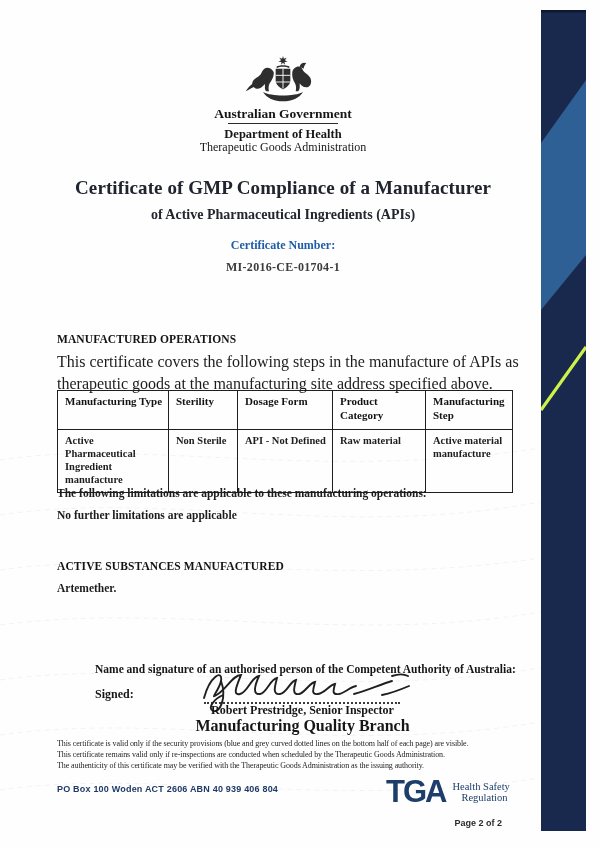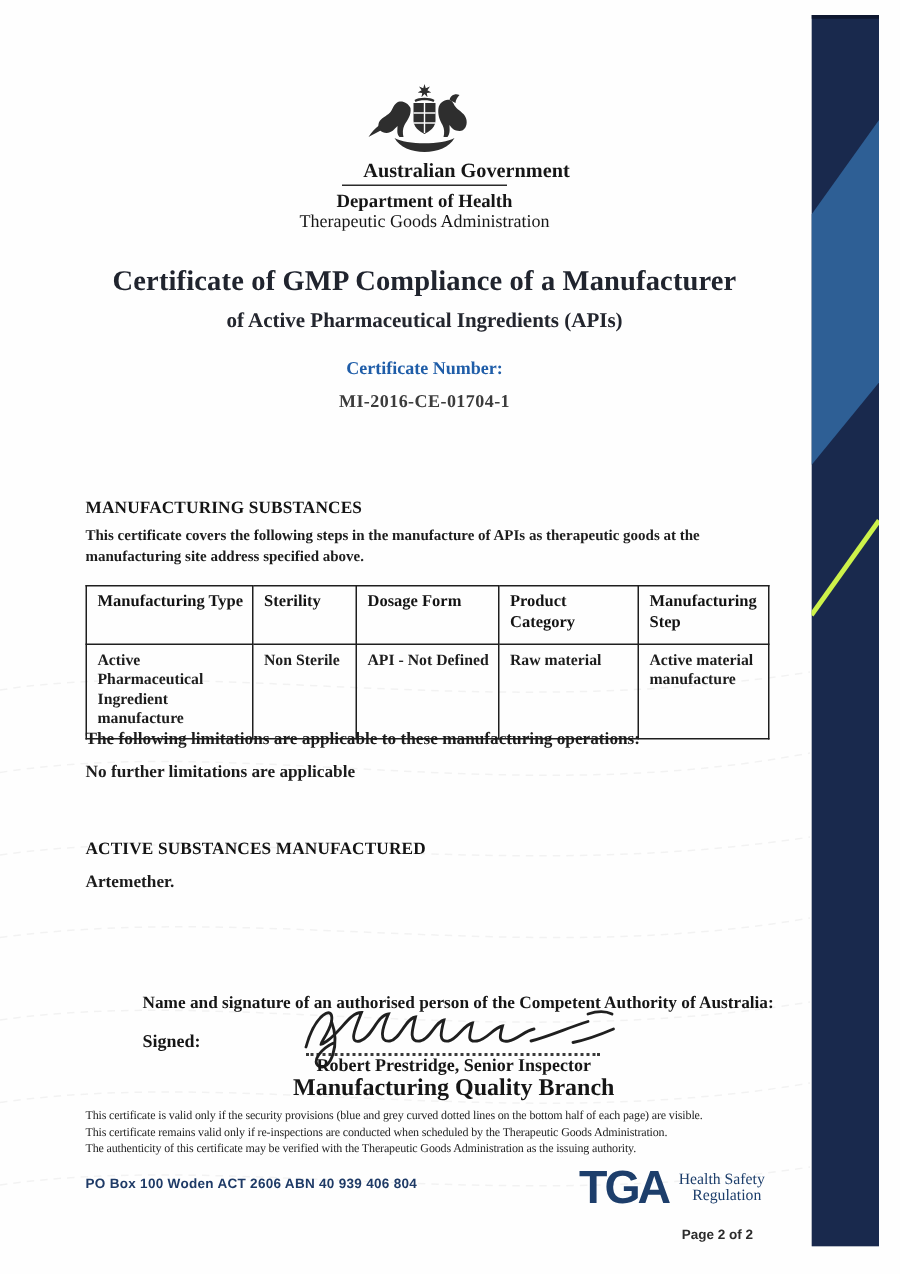--- a/index.html
+++ b/index.html
@@ -5,35 +5,35 @@
   html,body { margin:0; padding:0; background:#9a9a9a; }
   .page {
     position:relative; width:600px; height:849px; margin:0 auto;
     background:#fefefe; overflow:hidden;
     font-family:"Liberation Serif", serif; color:#1c1c1c;
   }
   .abs { position:absolute; }
 
   
   .crest { left:223px; top:54px; width:120px; height:52px; }
-  .gov-name   { left:0; top:106px; width:566px; text-align:center; font-weight:bold; font-size:13.5px; color:#161616;padding-left:28px; }
+  .gov-name   { left:0; top:106px; width:566px; text-align:center; font-weight:bold; font-size:13.5px; color:#161616; }
   .hdr-rule   { left:228px; top:123px; width:110px; height:0; border-top:1.2px solid #2a2a2a; }
   .dept-name  { left:0; top:127px; width:566px; text-align:center; font-weight:bold; font-size:12.5px; color:#161616; }
   .agency-name{ left:0; top:140px; width:566px; text-align:center; font-size:12px; color:#161616; }
 
   
   .doc-title  { left:0; top:177px; width:566px; text-align:center; font-weight:bold; font-size:19px; color:#20242e; letter-spacing:.1px; }
   .doc-sub    { left:0; top:207px; width:566px; text-align:center; font-weight:600; font-size:14px; color:#23262e; }
   .cert-label { left:0; top:238px; width:566px; text-align:center; font-weight:bold; font-size:12px; }
   .cert-num   { left:0; top:260px; width:566px; text-align:center; font-weight:bold; font-size:12px; color:#3c3c3c; letter-spacing:.3px; }
 
   
   .sec-head { font-weight:bold; font-size:11.5px; color:#141414; letter-spacing:.1px; }
   .mfg-head { left:57px; top:333px; }
-  .mfg-intro{ left:57px; top:351px; width:462px; font-size:10px; line-height:1.38; font-weight:700; color:#1d1d1d; }
+  .mfg-intro{ left:57px; top:351px; width:462px; font-size:16px; line-height:1.38; font-weight:400; color:#1d1d1d; }
 
   table.ops { position:absolute; left:57px; top:390px; border-collapse:collapse; table-layout:fixed; }
   table.ops th, table.ops td {
     border:1.6px solid #1f1f1f; vertical-align:top; text-align:left;
     padding:4px 5px 6px 7px; line-height:1.25;
   }
   table.ops th { font-size:11px; font-weight:bold; color:#141414; height:24px;margin-left:16px; }
   table.ops td { font-size:10.5px; font-weight:600; color:#1d1d1d; height:26px; }
 
   .lim-intro { left:57px; top:487px; font-size:11.5px; font-weight:600; }
@@ -120,21 +120,21 @@
   <div class="abs gov-name">Australian Government</div>
   <div class="abs hdr-rule"></div>
   <div class="abs dept-name">Department of Health</div>
   <div class="abs agency-name">Therapeutic Goods Administration</div>
 
   <div class="abs doc-title">Certificate of GMP Compliance of a Manufacturer</div>
   <div class="abs doc-sub">of Active Pharmaceutical Ingredients (APIs)</div>
   <div class="abs cert-label" style="color:#1f5da8;">Certificate Number:</div>
   <div class="abs cert-num">MI-2016-CE-01704-1</div>
 
-  <div class="abs sec-head mfg-head">MANUFACTURING SUBSTANCES</div>
+  <div class="abs sec-head mfg-head">MANUFACTURED OPERATIONS</div>
   <div class="abs mfg-intro">This certificate covers the following steps in the manufacture of APIs as therapeutic goods at the manufacturing site address specified above.</div>
 
   <table class="ops">
     <colgroup>
       <col style="width:111px">
         <col style="width:69px">
         <col style="width:95px">
         <col style="width:93px">
         <col style="width:87px">
     </colgroup>

